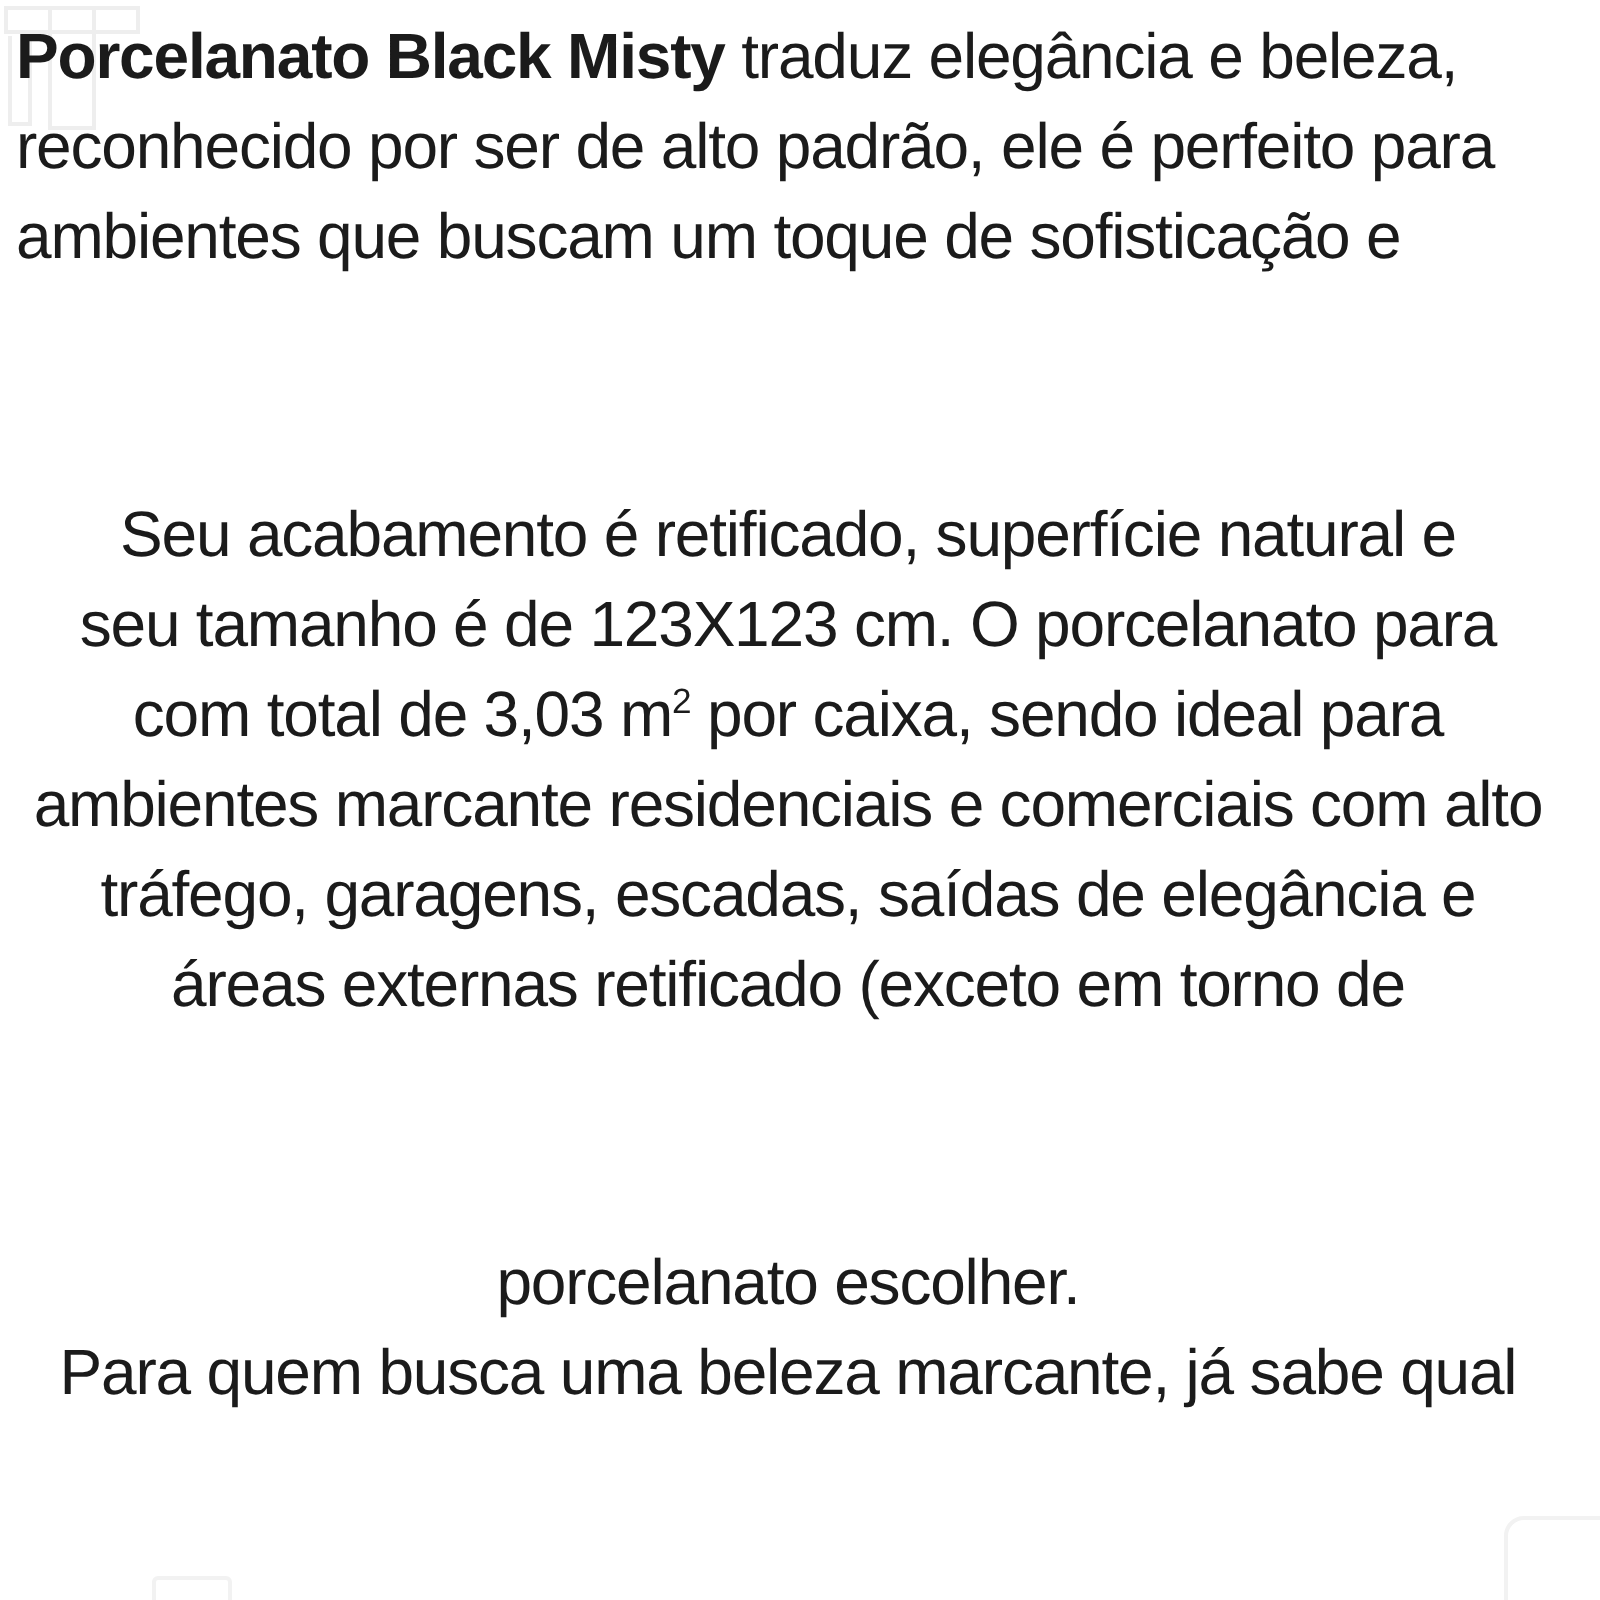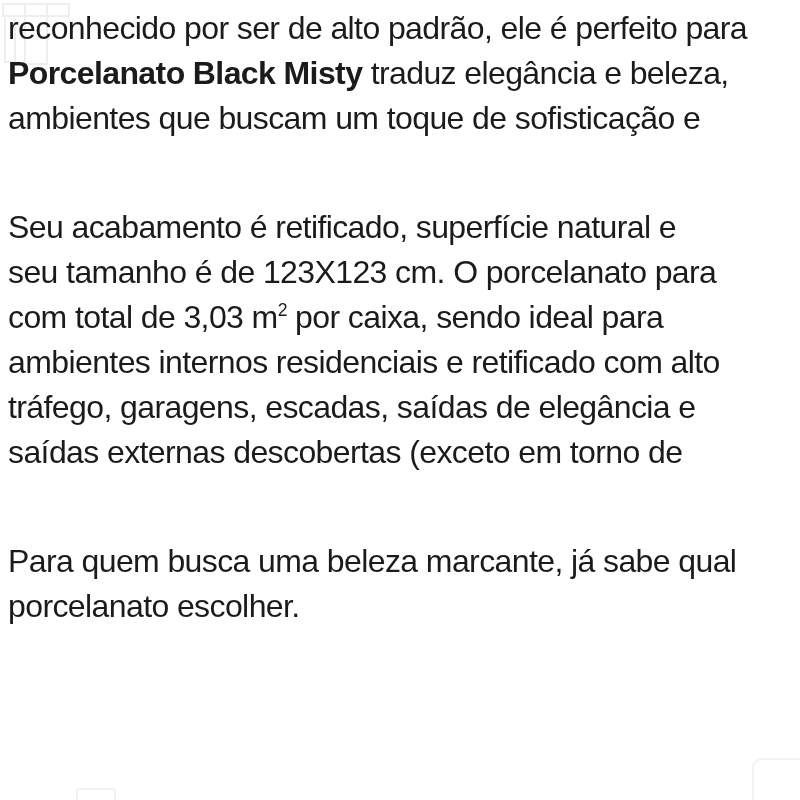--- a/index.html
+++ b/index.html
@@ -25,21 +25,21 @@
     top: 6px;
     right: 20px;
   }
   p.para {
     margin: 0;
     font-size: 32px;
     line-height: 45px;
     letter-spacing: -0.6px;
     font-weight: 400;
   }
-  p.para + p.para { margin-top: 64px; }
+  p.para + p.para { margin-top: 104px; text-align: center; }
   p.para.last { margin-top: 98px; }
   .line {
     display: block;
     white-space: nowrap;
   }
   .line strong { font-weight: 700; }
   .line sup {
     font-size: 0.55em;
     vertical-align: super;
     line-height: 0;
@@ -67,34 +67,34 @@
 <div class="page">
 
   <span class="wm wm-logo" aria-hidden="true">
     <span class="wm-box bar-h"></span>
     <span class="wm-box bar-v"></span>
     <span class="wm-box bar-v2"></span>
   </span>
 
   <div class="text-block">
       <p class="para">
+        <span class="line"><strong>Porcelanato Black Misty</strong> traduz elegância e beleza,</span>
         <span class="line">reconhecido por ser de alto padrão, ele é perfeito para</span>
-        <span class="line"><strong>Porcelanato Black Misty</strong> traduz elegância e beleza,</span>
         <span class="line">ambientes que buscam um toque de sofisticação e</span>
       </p>
       <p class="para">
         <span class="line">Seu acabamento é retificado, superfície natural e</span>
         <span class="line">seu tamanho é de 123X123 cm. O porcelanato para</span>
         <span class="line">com total de 3,03 m<sup>2</sup> por caixa, sendo ideal para</span>
-        <span class="line">ambientes internos residenciais e retificado com alto</span>
+        <span class="line">ambientes marcante residenciais e comerciais com alto</span>
         <span class="line">tráfego, garagens, escadas, saídas de elegância e</span>
-        <span class="line">saídas externas descobertas (exceto em torno de</span>
+        <span class="line">áreas externas retificado (exceto em torno de</span>
       </p>
       <p class="para last">
+        <span class="line">porcelanato escolher.</span>
         <span class="line">Para quem busca uma beleza marcante, já sabe qual</span>
-        <span class="line">porcelanato escolher.</span>
       </p>
     </div>
 
   <span class="wm wm-bottom" aria-hidden="true"></span>
   <span class="wm wm-corner" aria-hidden="true"></span>
 
 </div>
 
 </body></html>

